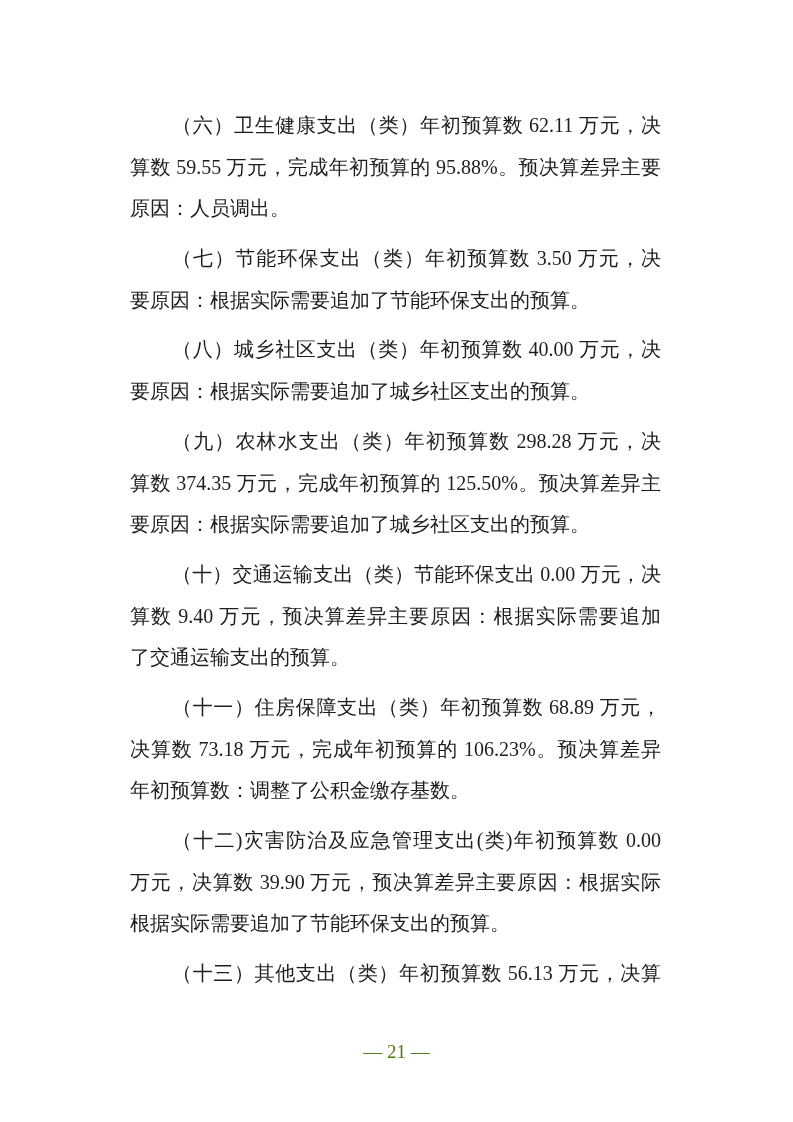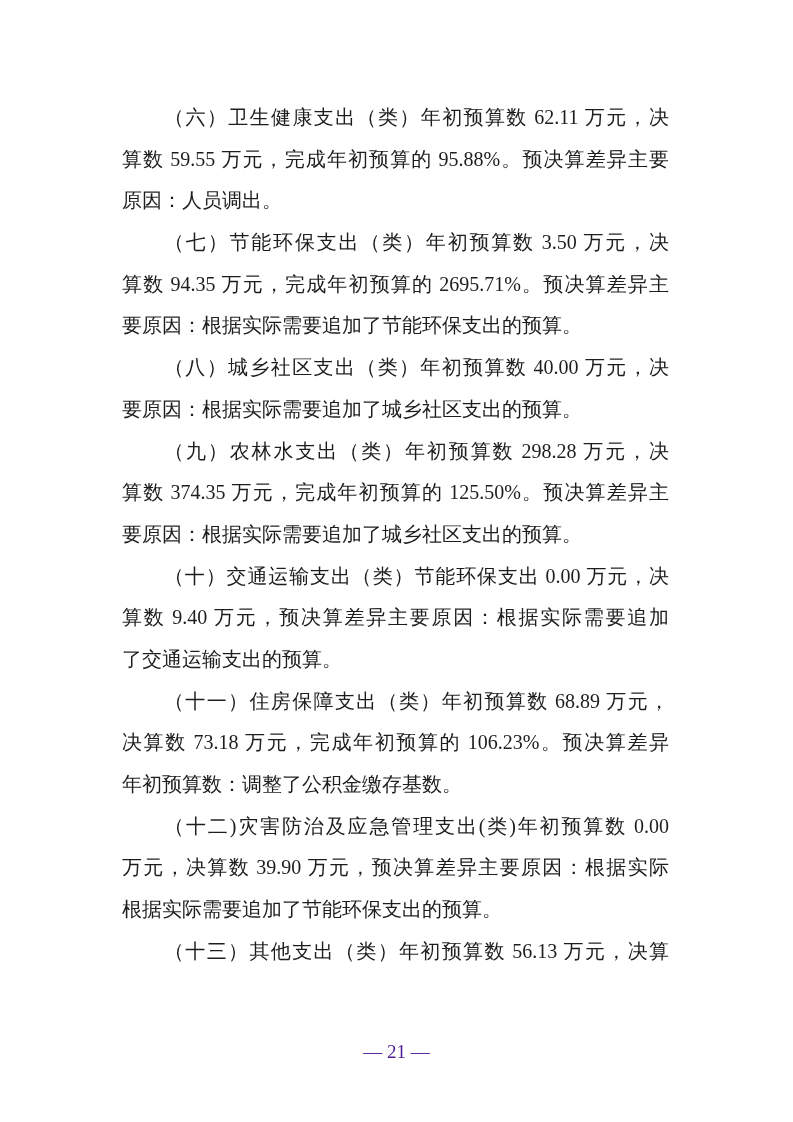--- a/index.html
+++ b/index.html
@@ -16,21 +16,21 @@
     font-family: "Liberation Serif", "DejaVu Serif", serif;
     color: #1d1d1d;
   }
   .text-block {
     position: absolute;
     left: 122px;
     top: 97px;
     width: 547px;
   }
   .para {
-    margin: 0;
+    margin: 8px;
     padding: 0;
   }
   .line {
     font-size: 20px;
     height: 41.7px;
     line-height: 41.7px;
     text-align: justify;
     text-align-last: justify;
     overflow: hidden;
   }
@@ -42,39 +42,38 @@
     text-align-last: left;
   }
   .page-footer {
     position: absolute;
     left: 0;
     top: 1040px;
     width: 793px;
     text-align: center;
     font-size: 19px;
     line-height: 24px;
-    color: #4c1d95;
+    color: #4d7c0f;
   }
 </style>
 </head>
 <body>
 
 <div class="page">
 
   <div class="text-block">
 
     <div class="para">
       <div class="line first">（六）卫生健康支出（类）年初预算数 62.11 万元，决</div>
       <div class="line">算数 59.55 万元，完成年初预算的 95.88%。预决算差异主要</div>
       <div class="line last">原因：人员调出。</div>
     </div>
 
     <div class="para">
       <div class="line first">（七）节能环保支出（类）年初预算数 3.50 万元，决</div>
-      <div class="line">算数 94.35 万元，完成年初预算的 2695.71%。预决算差异主</div>
       <div class="line last">要原因：根据实际需要追加了节能环保支出的预算。</div>
     </div>
 
     <div class="para">
       <div class="line first">（八）城乡社区支出（类）年初预算数 40.00 万元，决</div>
       <div class="line last">要原因：根据实际需要追加了城乡社区支出的预算。</div>
     </div>
 
     <div class="para">
       <div class="line first">（九）农林水支出（类）年初预算数 298.28 万元，决</div>

